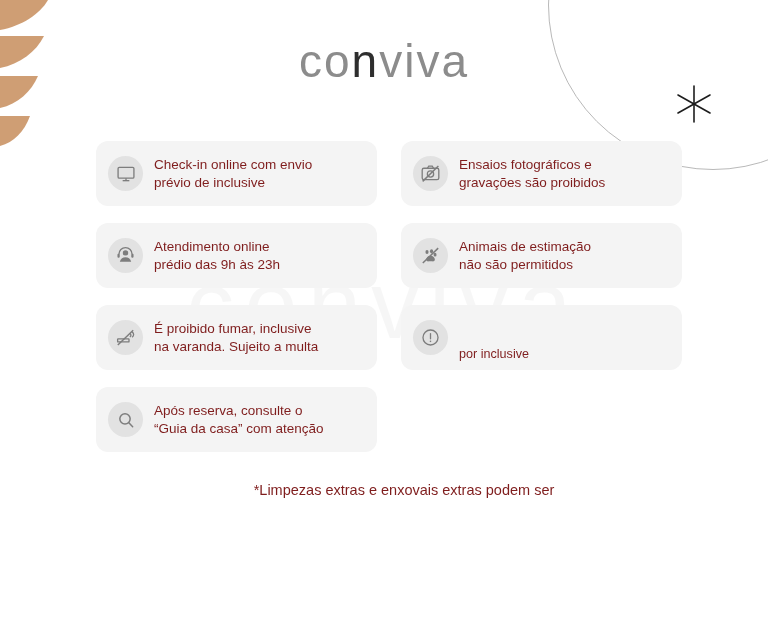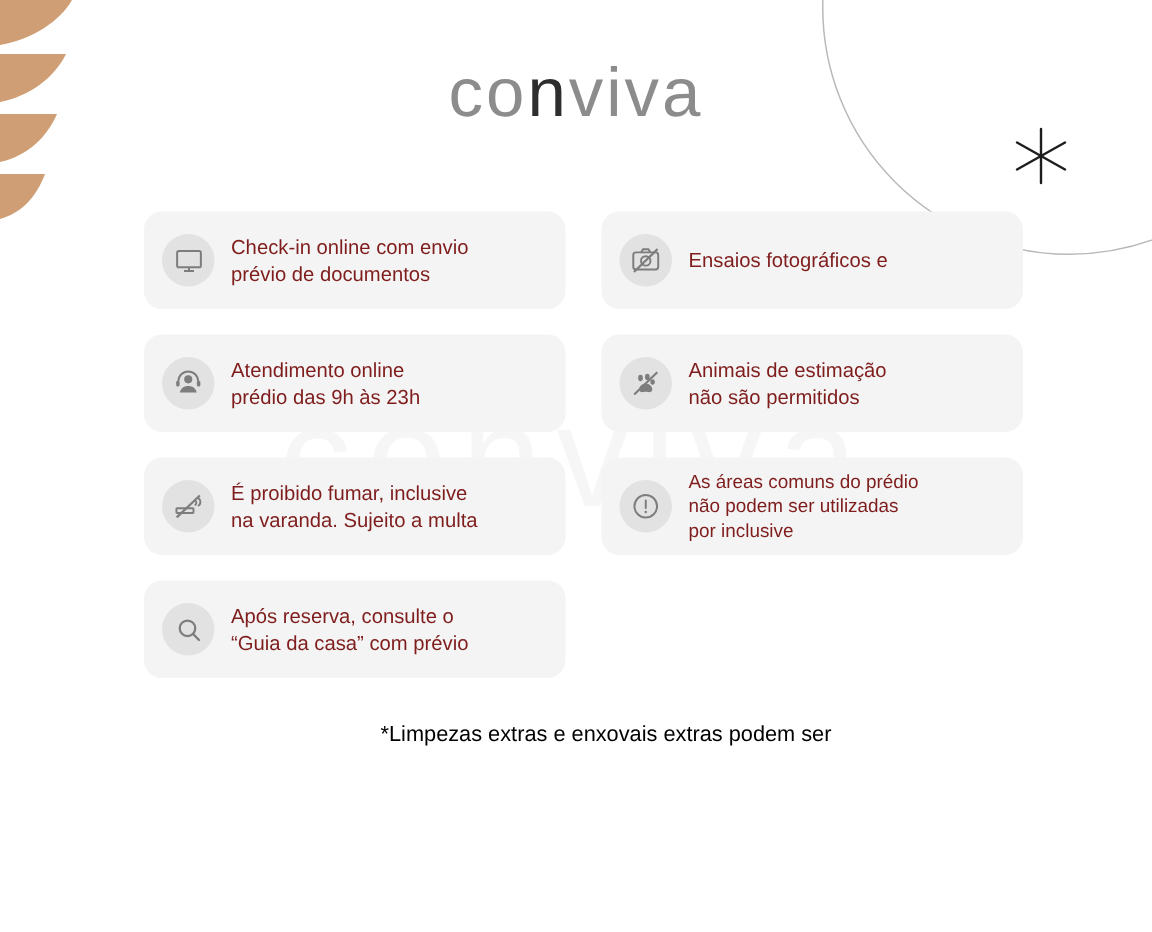--- a/index.html
+++ b/index.html
@@ -120,21 +120,21 @@
 
   
   .footnote {
     position: absolute;
     top: 480px;
     left: 0;
     right: 0;
     text-align: center;
     font-size: 14.5px;
     line-height: 1.45;
-    color: #000000;
+    color: #7f1d1d;
     font-family: "Liberation Sans", sans-serif;
     padding-left: 40px;
   }
 </style>
 </head>
 <body>
 
 <svg class="deco-left" viewBox="0 0 60 180" xmlns="http://www.w3.org/2000/svg">
   <path d="M0 0 H48 C40 14 22 26 0 30 Z" fill="#cf9e74"></path>
   <path d="M0 36 H44 C36 52 20 64 0 68 Z" fill="#cf9e74"></path>
@@ -165,35 +165,36 @@
   <div class="card">
     <span class="icon-circle">
       <svg width="20" height="20" viewBox="0 0 24 24" fill="none" stroke="#7d7d7d" stroke-width="1.6">
         <rect x="2.5" y="4" width="19" height="13" rx="1.5"></rect>
         <line x1="8" y1="20" x2="16" y2="20"></line>
         <line x1="12" y1="17" x2="12" y2="20"></line>
       </svg>
     </span>
     <span class="card-text">
       <span>Check-in online com envio</span><br>
-      <span>prévio de documentos</span>
+      <span>prévio de inclusive</span>
     </span>
   </div>
 
   <div class="card">
     <span class="icon-circle">
       <svg width="21" height="21" viewBox="0 0 24 24" fill="none" stroke="#7d7d7d" stroke-width="1.5">
         <rect x="2.5" y="6" width="19" height="13" rx="2"></rect>
         <circle cx="12" cy="12.5" r="3.6"></circle>
         <path d="M8.5 6 L10 3.6 h4 L15.5 6"></path>
         <line x1="3" y1="21" x2="21" y2="3.5" stroke-width="1.7"></line>
       </svg>
     </span>
     <span class="card-text">
       <span>Ensaios fotográficos e</span><br>
+      <span>gravações são proibidos</span>
     </span>
   </div>
 
   <div class="card">
     <span class="icon-circle">
       <svg width="21" height="21" viewBox="0 0 24 24" fill="none" stroke="#7d7d7d" stroke-width="1.5">
         <circle cx="12" cy="9" r="3.1" fill="#7d7d7d" stroke="none"></circle>
         <path d="M5.5 19 C6.4 15.5 8.9 14 12 14 C15.1 14 17.6 15.5 18.5 19" fill="#7d7d7d" stroke="none"></path>
         <path d="M4.5 10.5 a7.5 7.5 0 0 1 15 0"></path>
         <rect x="2.8" y="10" width="2.6" height="4.5" rx="1.2" fill="#7d7d7d" stroke="none"></rect>
@@ -239,37 +240,37 @@
 
   <div class="card tall">
     <span class="icon-circle">
       <svg width="21" height="21" viewBox="0 0 24 24" fill="none" stroke="#7d7d7d" stroke-width="1.5">
         <circle cx="12" cy="12" r="8.6"></circle>
         <line x1="12" y1="7.6" x2="12" y2="13.4" stroke-linecap="round"></line>
         <circle cx="12" cy="16.4" r="0.95" fill="#7d7d7d" stroke="none"></circle>
       </svg>
     </span>
     <span class="card-text small">
-      <span>As áreas comuns do prédio</span><br>
-      <span>não podem ser utilizadas</span><br>
+      <br>
+      <br>
       <span>por inclusive</span>
     </span>
   </div>
 
 
   <div class="card">
     <span class="icon-circle">
       <svg width="20" height="20" viewBox="0 0 24 24" fill="none" stroke="#7d7d7d" stroke-width="1.8">
         <circle cx="10.8" cy="10.6" r="6.2"></circle>
         <line x1="15.4" y1="15.3" x2="20" y2="20" stroke-linecap="round"></line>
       </svg>
     </span>
     <span class="card-text">
       <span>Após reserva, consulte o</span><br>
-      <span>“Guia da casa” com prévio</span>
+      <span>“Guia da casa” com atenção</span>
     </span>
   </div>
 
 </div>
 
 <div class="footnote">
   <span>*Limpezas extras e enxovais extras podem ser</span><br>
 </div>
 
 </body></html>

